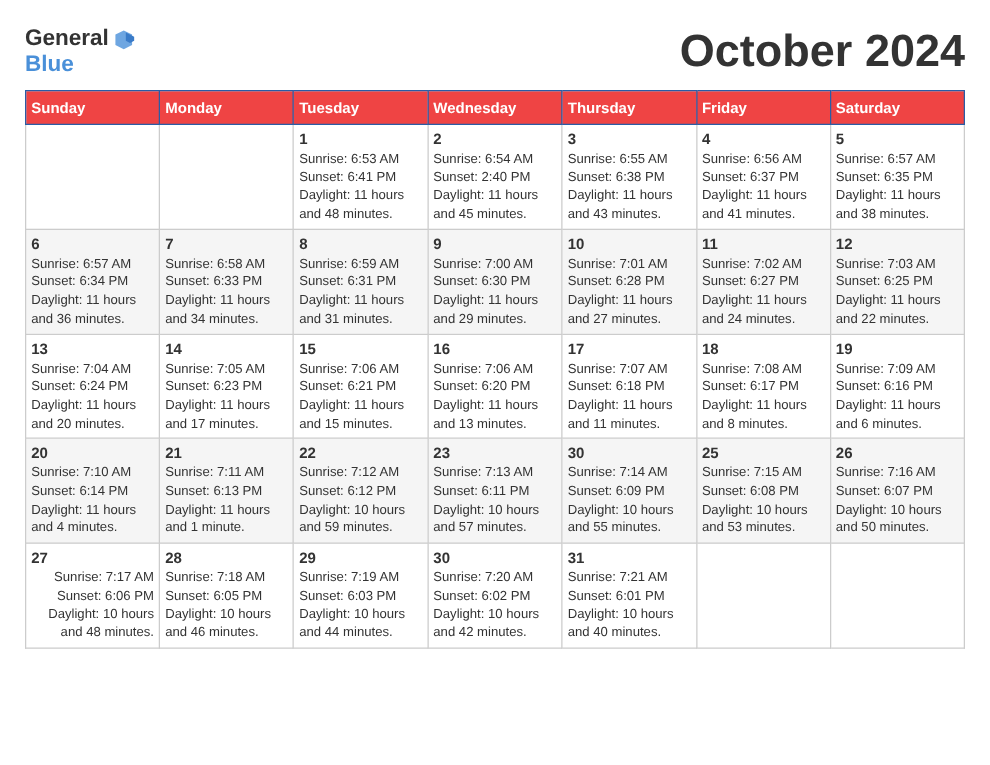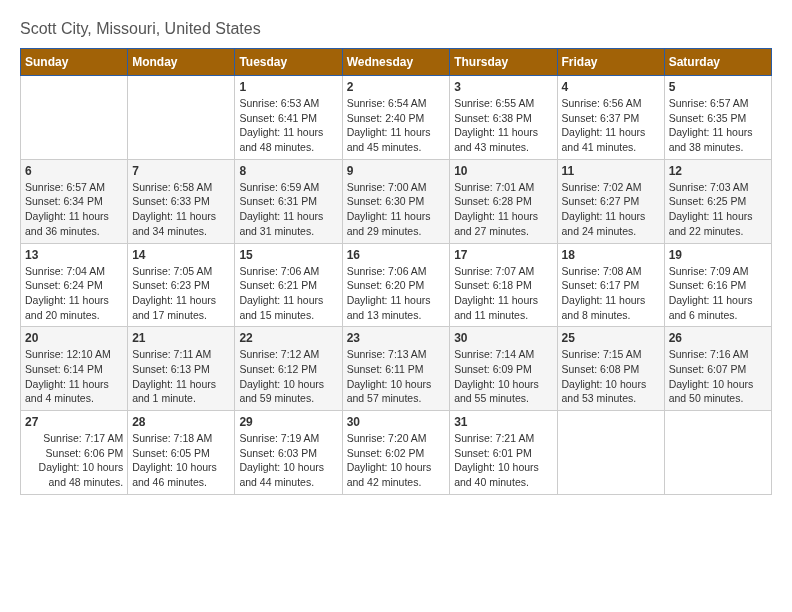--- a/index.html
+++ b/index.html
@@ -51,21 +51,21 @@
     .location-title {
       font-size: 16px;
       color: #555;
     }
     .calendar-table {
       width: 100%;
       border-collapse: collapse;
       font-size: 11px;
     }
     .calendar-table th {
-      background-color: #a16207;
+      background-color: #ef4444;
       color: white;
       padding: 6px 4px;
       text-align: left;
       font-size: 12px;
       font-weight: bold;
       border: 1px solid #2a5ca5;
     }
     .calendar-table td {
       border: 1px solid #ccc;
       vertical-align: top;
@@ -89,22 +89,32 @@
       line-height: 1.4;
     }
     .empty-cell {
       background: #f9f9f9;
     }
   </style>
 </head>
 <body>
 
 <div class="header-section">
+  <div class="logo">
+    <div class="logo-text">
+      <span class="logo-general">General</span>
+      <svg class="logo-icon" viewBox="0 0 24 24" fill="none">
+        <path d="M12 4 L20 8 L20 18 L12 22 L4 18 L4 8 Z" fill="#4a90d9" opacity="0.8"></path>
+        <path d="M14 6 L22 10 L22 14 L18 16 L14 14 Z" fill="#3a7bc8"></path>
+      </svg>
+    </div>
+    <span class="logo-blue">Blue</span>
+  </div>
   <div class="title-section">
-    <div class="location-title">Scott City, Missouri, United States</div>
+    <div class="month-title">October 2024</div>
   </div>
 </div>
 
 <table class="calendar-table">
   <thead>
     <tr>
     <th>Sunday</th>
         <th>Monday</th>
         <th>Tuesday</th>
         <th>Wednesday</th>
@@ -232,21 +242,21 @@
         <td>
           <div class="day-number">19</div>
           <div class="day-info" style="white-space: pre-line;">Sunrise: 7:09 AM
 Sunset: 6:16 PM
 Daylight: 11 hours and 6 minutes.</div>
         </td>
       </tr>
       <tr>
         <td>
           <div class="day-number">20</div>
-          <div class="day-info" style="white-space: pre-line;">Sunrise: 12:10 AM
+          <div class="day-info" style="white-space: pre-line;">Sunrise: 7:10 AM
 Sunset: 6:14 PM
 Daylight: 11 hours and 4 minutes.</div>
         </td>
         <td>
           <div class="day-number">21</div>
           <div class="day-info" style="white-space: pre-line;">Sunrise: 7:11 AM
 Sunset: 6:13 PM
 Daylight: 11 hours and 1 minute.</div>
         </td>
         <td>

